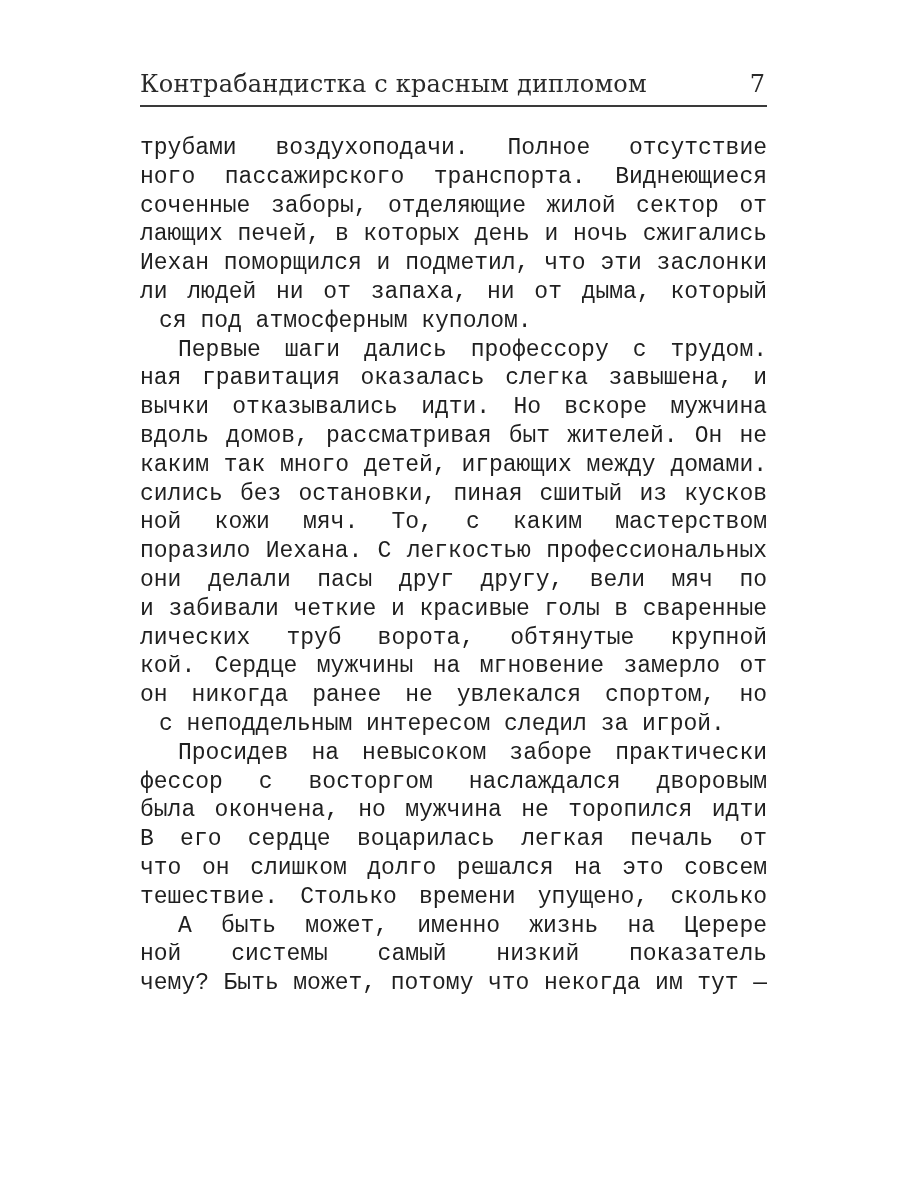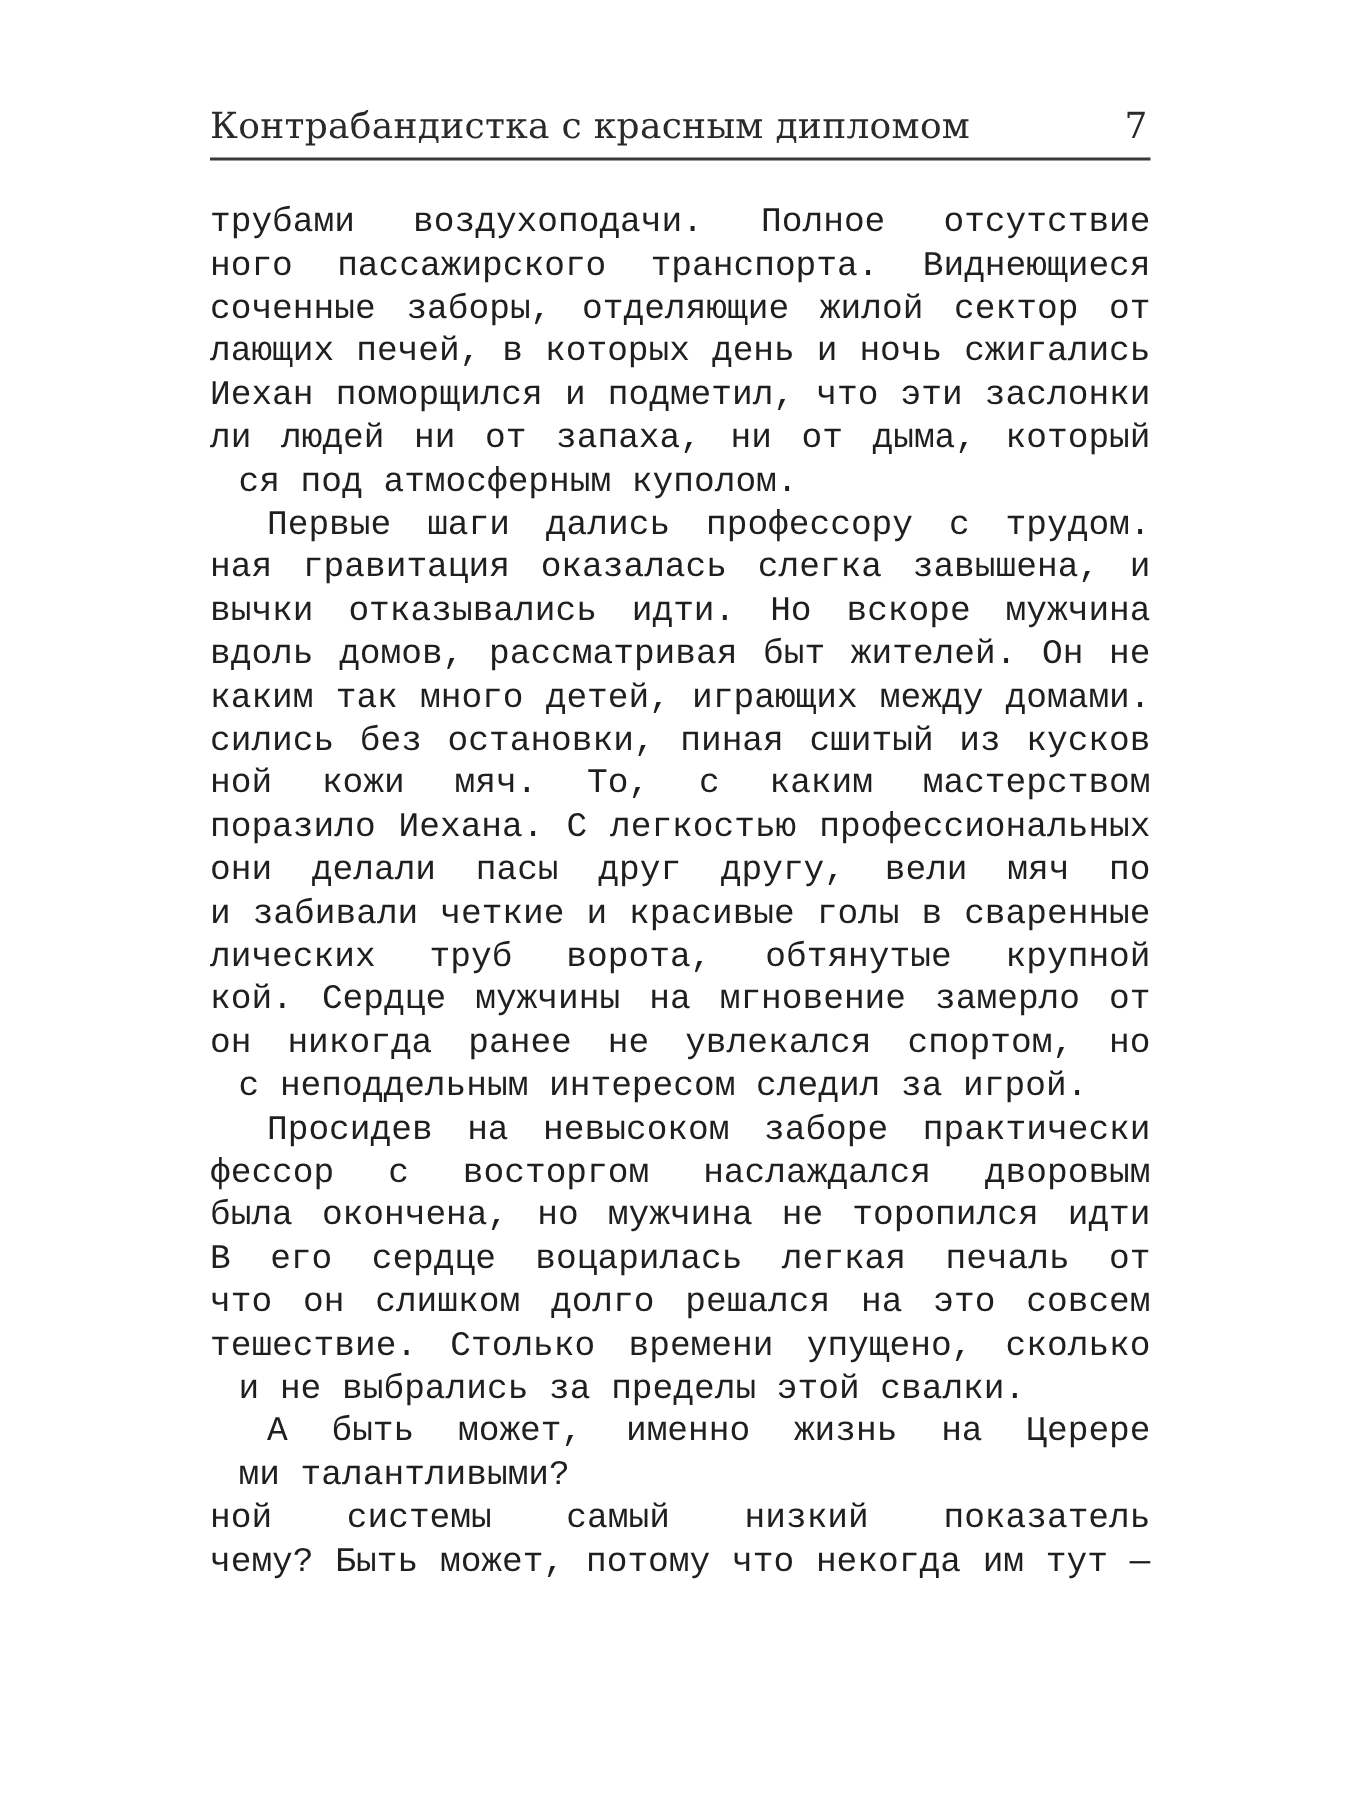--- a/index.html
+++ b/index.html
@@ -95,25 +95,23 @@
           <div class="line">он никогда ранее не увлекался спортом, но сейчас стоял и</div>
           <div class="line para-end">с неподдельным интересом следил за игрой.</div>
         </div>
         <div>
           <div class="line indent">Просидев на невысоком заборе практически час, про-</div>
           <div class="line">фессор с восторгом наслаждался дворовым футболом. Игра</div>
           <div class="line">была окончена, но мужчина не торопился идти дальше.</div>
           <div class="line">В его сердце воцарилась легкая печаль от понимания того,</div>
           <div class="line">что он слишком долго решался на это совсем недалекое пу-</div>
           <div class="line">тешествие. Столько времени упущено, сколько детей так</div>
-          <div class="line para-end">и не выбрались за пределы этой свалки.</div>
         </div>
         <div>
           <div class="line indent">А быть может, именно жизнь на Церере делает их таки-</div>
-          <div class="line para-end">ми талантливыми?</div>
         </div>
         <div>
           <div class="line">ной системы самый низкий показатель преступности. По-</div>
           <div class="line">чему? Быть может, потому что некогда им тут — работают</div>
         </div>
       </div>
   </div>
 </div>
 
 </body></html>

